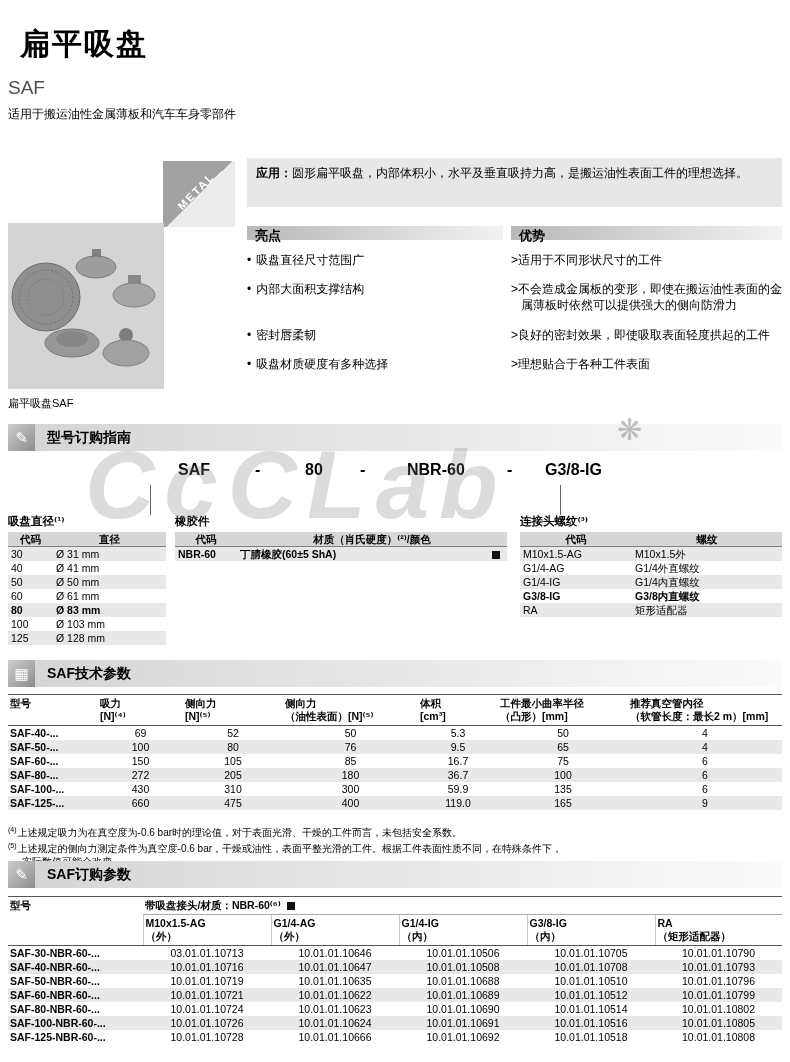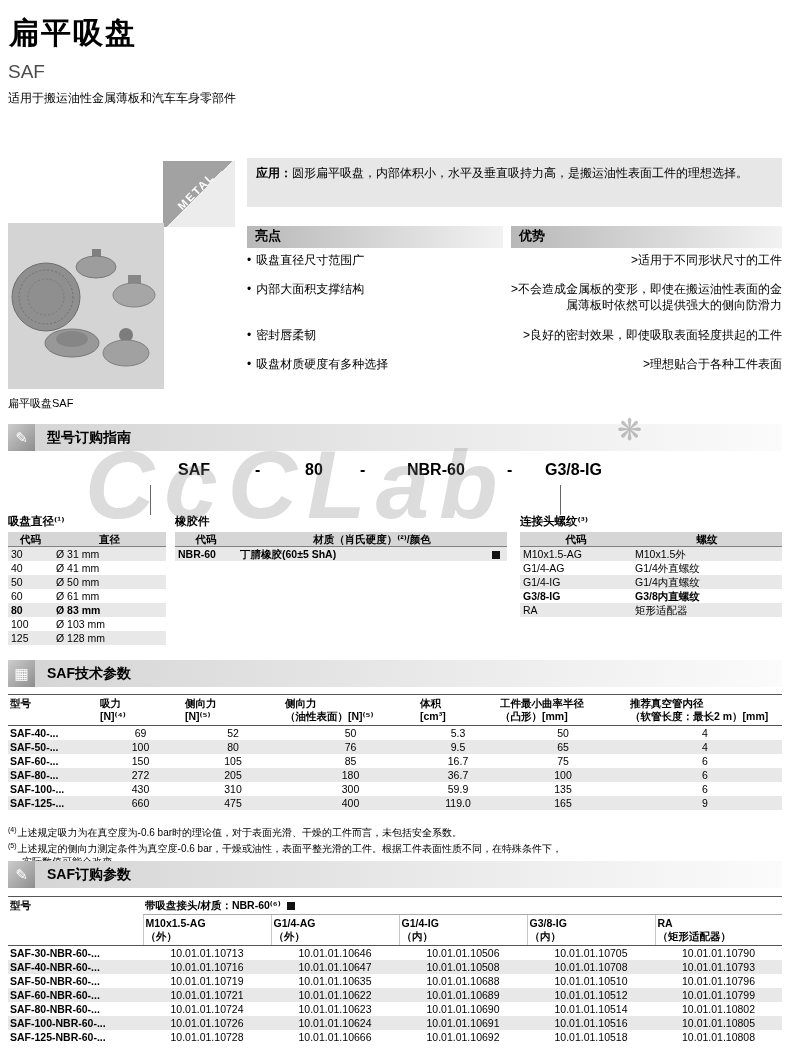--- a/index.html
+++ b/index.html
@@ -1,50 +1,50 @@
 <!DOCTYPE html>
 <html><head>
 <meta charset="utf-8">
 <style>
   html,body{margin:0;padding:0;background:#fff;}
   .page{position:relative;width:790px;height:1062px;background:#ffffff;overflow:hidden;
         font-family:"Liberation Sans","DejaVu Sans",sans-serif;color:#000;}
 
   
   .hdr{position:absolute;left:8px;top:12px;width:774px;}
-  .page-title{margin:1px;font-size:30px;font-weight:bold;letter-spacing:2px;}
+  .page-title{margin:12px;font-size:30px;font-weight:bold;letter-spacing:2px;}
   .series{margin-top:7px;font-size:19px;color:#4c4c4c;}
   .pagedesc{margin-top:7px;font-size:12px;}
 
   
   .metal-badge{position:absolute;left:163px;top:161px;width:72px;height:66px;
        background:linear-gradient(135deg,#a2a2a2 0 50%,#ececec 50% 100%);}
   .metal-badge span{position:absolute;left:46%;top:46%;transform:translate(-50%,-50%) rotate(-45deg);
        color:#fff;font-weight:bold;font-size:11px;letter-spacing:2px;}
 
   
   .photo{position:absolute;left:8px;top:223px;width:156px;height:166px;background:#d6d6d6;}
   .photo-caption{position:absolute;left:8px;top:396px;font-size:11px;}
 
   
   .app-box{position:absolute;left:247px;top:158px;width:535px;height:49px;background:#e7e7e7;
        box-sizing:border-box;padding:7px 9px;font-size:12px;line-height:1.45;}
   .app-box b{font-weight:bold;}
 
   
-  .hl-bar,.adv-bar{position:absolute;top:226px;height:22px;line-height:20px;font-weight:bold;font-size:13px;
+  .hl-bar,.adv-bar{position:absolute;top:226px;height:14px;line-height:20px;font-weight:bold;font-size:13px;
        padding-left:8px;box-sizing:border-box;background:linear-gradient(to right,#b8b8b8,#f2f2f2);}
   .hl-bar{left:247px;width:256px;}
   .adv-bar{left:511px;width:271px;}
 
   .features{position:absolute;left:247px;top:252px;width:535px;display:grid;
        grid-template-columns:264px 271px;row-gap:13px;font-size:12px;line-height:1.35;}
   .hl-item{padding-right:14px;}
   .hl-item .bullet{margin-right:5px;}
-  .adv-item{padding-left:10px;text-indent:-10px;text-align:right;}
+  .adv-item{padding-left:10px;text-indent:-10px;}
 
   
   .section-bar{position:absolute;left:8px;width:774px;height:27px;
        background:linear-gradient(to right,#d4d4d4,#fbfbfb);}
   .section-icon{position:absolute;left:0;top:0;width:27px;height:27px;
        background:linear-gradient(135deg,#cdcdcd,#8d8d8d);color:#fff;font-size:15px;
        display:flex;align-items:center;justify-content:center;}
   .section-title{position:absolute;left:39px;top:0;line-height:27px;font-weight:bold;font-size:14px;}
   .s1{top:424px;} .s2{top:660px;} .s3{top:861px;}
 
@@ -419,21 +419,21 @@
           </th>
         <th class="sub-h">
             <span class="l1">RA</span>
             <span class="l2">（矩形适配器）</span>
           </th>
       </tr>
     </thead>
     <tbody>
         <tr>
           <td>SAF-30-NBR-60-...</td>
-          <td>10.01.01.10713</td>
+          <td>03.01.01.10713</td>
           <td>10.01.01.10646</td>
           <td>10.01.01.10506</td>
           <td>10.01.01.10705</td>
           <td>10.01.01.10790</td>
         </tr>
         <tr>
           <td>SAF-40-NBR-60-...</td>
           <td>10.01.01.10716</td>
           <td>10.01.01.10647</td>
           <td>10.01.01.10508</td>

